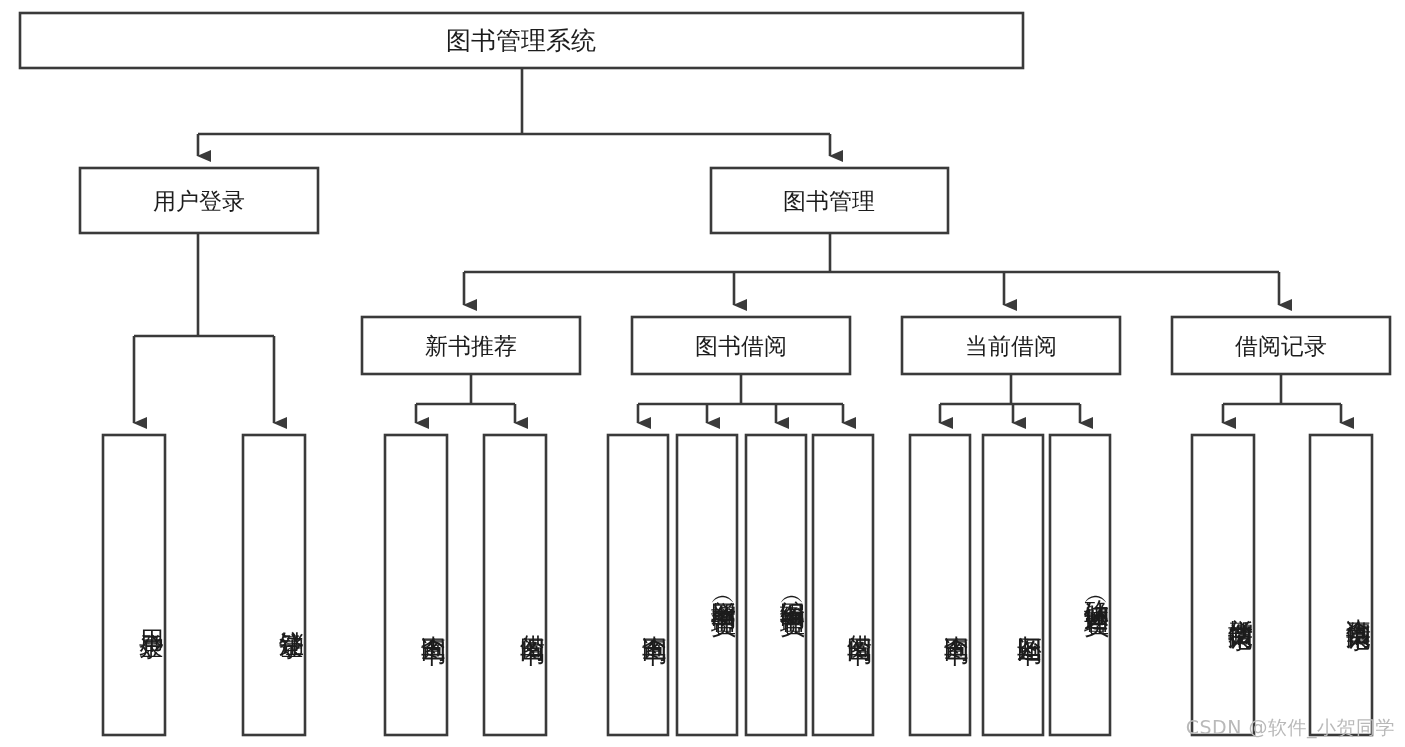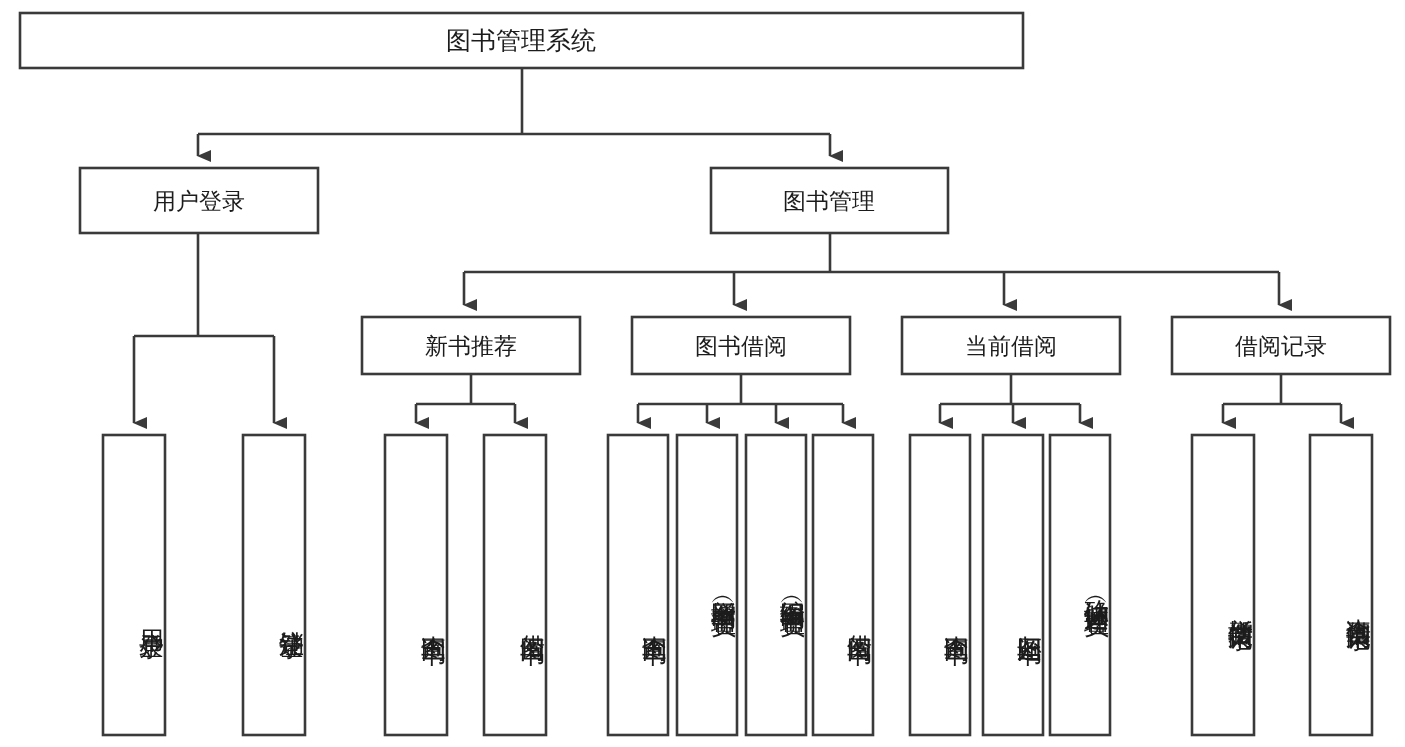--- a/index.html
+++ b/index.html
@@ -192,14 +192,15 @@
   <div class="leaf-label-wrap" style="left:608px;  top:503px; width:60px; height:232px;">查询图书</div>
   <div class="leaf-label-wrap" style="left:677px;  top:443px; width:60px; height:292px;">新增图书（管理员）</div>
   <div class="leaf-label-wrap" style="left:746px;  top:443px; width:60px; height:292px;">编辑图书（管理员）</div>
   <div class="leaf-label-wrap" style="left:813px;  top:503px; width:60px; height:232px;">借阅图书</div>
   <div class="leaf-label-wrap" style="left:910px;  top:503px; width:60px; height:232px;">查询图书</div>
   <div class="leaf-label-wrap" style="left:983px;  top:503px; width:60px; height:232px;">归还图书</div>
   <div class="leaf-label-wrap" style="left:1050px; top:443px; width:60px; height:292px;">确认归还（管理员）</div>
   <div class="leaf-label-wrap" style="left:1192px; top:473px; width:62px; height:262px;">新增借阅记录</div>
   <div class="leaf-label-wrap" style="left:1310px; top:473px; width:62px; height:262px;">查询借阅记录</div>
 
+  <div class="watermark">CSDN @软件_小贺同学</div>
 
 </div>
 
 </body></html>

